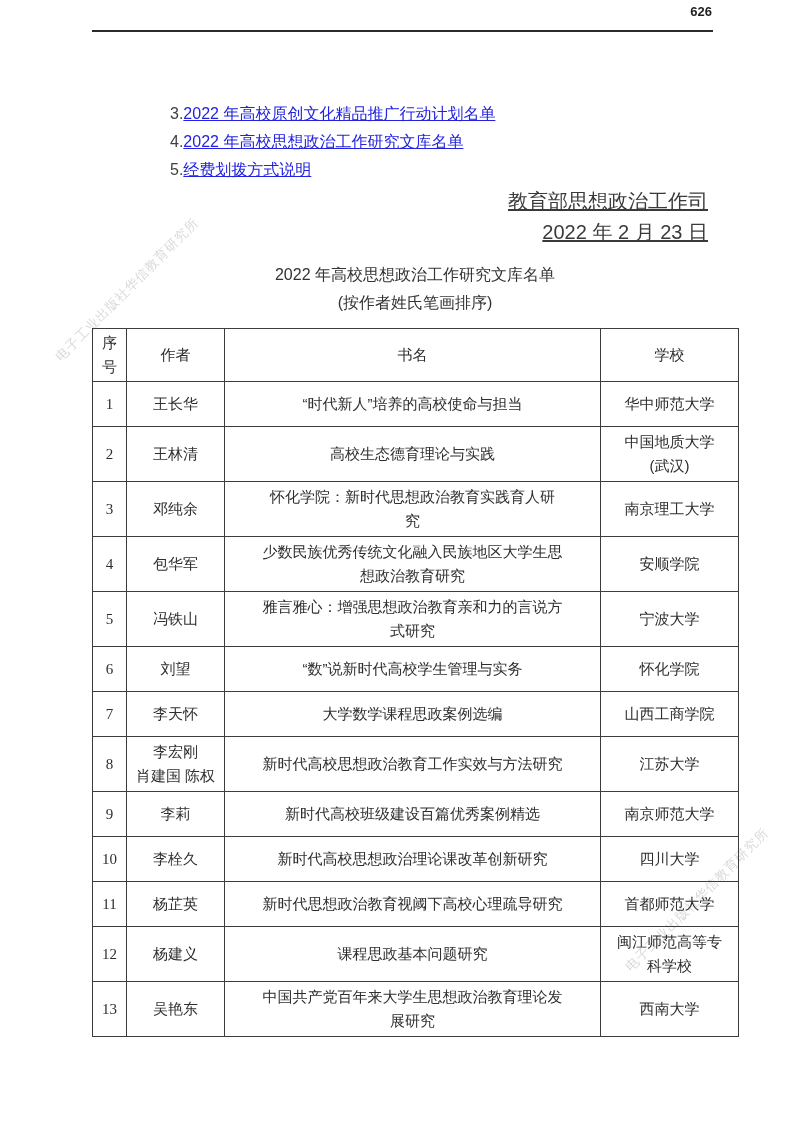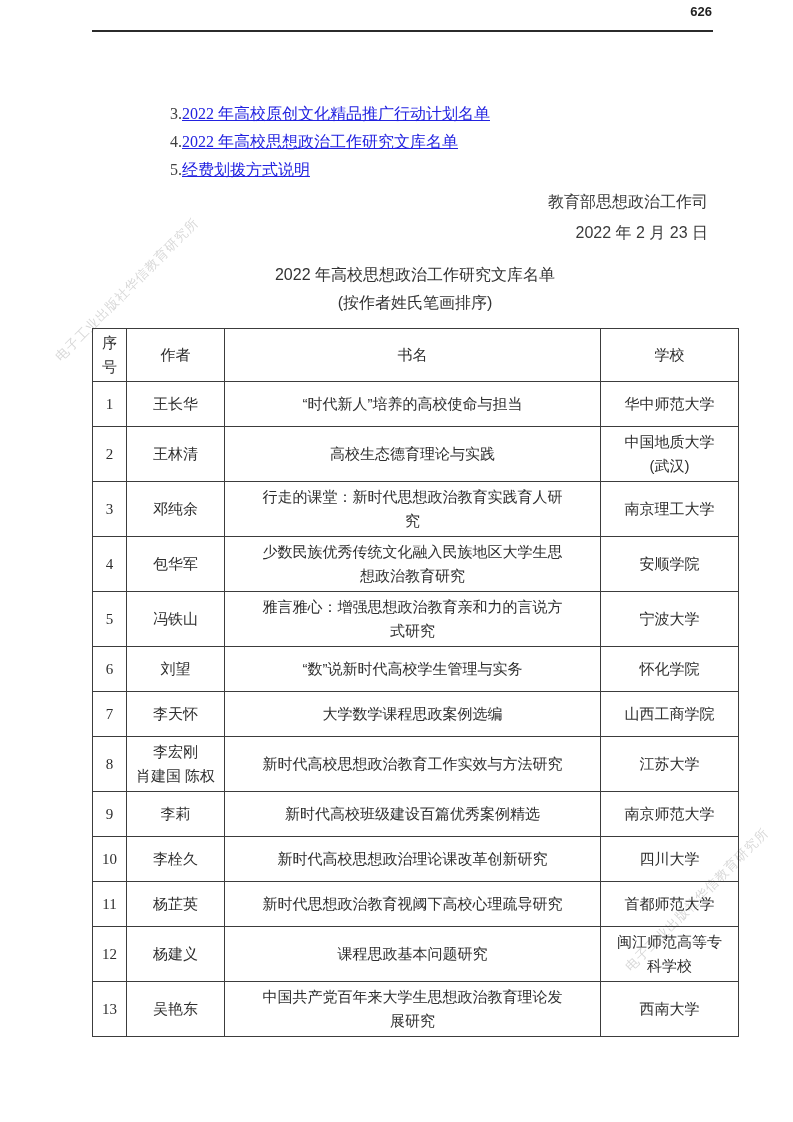--- a/index.html
+++ b/index.html
@@ -44,36 +44,37 @@
   .wm1 { left: 58px; top: 350px; }
   .wm2 { left: 628px; top: 960px; }
   .attachment-list {
     position: absolute;
     left: 170px;
     top: 100px;
     z-index: 2;
     font-size: 16px;
     line-height: 28px;
   }
-  .attachment-item { white-space: nowrap; font-family: Liberation Serif, serif; }
+  .attachment-item { white-space: nowrap; }
   .attachment-num { color: #3f3f3f; }
   .doc-link {
     color: #2222e0;
     text-decoration: underline;
     cursor: pointer;
   }
   .signature {
     position: absolute;
     top: 186px;
     right: 85px;
     z-index: 2;
     text-align: right;
-    font-size: 16px;
+    font-size: 20px;
     line-height: 31px;
     color: #3a3a3a;
+    text-decoration: underline;
   }
   .doc-title-block {
     position: absolute;
     left: 92px;
     top: 261px;
     width: 646px;
     z-index: 2;
     text-align: center;
     font-size: 16px;
     line-height: 28px;
@@ -161,21 +162,21 @@
         <tr style="height: 55px;">
           <td class="cell-no">2</td>
           <td>王林清</td>
           <td>高校生态德育理论与实践</td>
           <td>中国地质大学
 (武汉)</td>
         </tr>
         <tr style="height: 55px;">
           <td class="cell-no">3</td>
           <td>邓纯余</td>
-          <td>行走的课堂：新时代思想政治教育实践育人研
+          <td>怀化学院：新时代思想政治教育实践育人研
 究</td>
           <td>南京理工大学</td>
         </tr>
         <tr style="height: 55px;">
           <td class="cell-no">4</td>
           <td>包华军</td>
           <td>少数民族优秀传统文化融入民族地区大学生思
 想政治教育研究</td>
           <td>安顺学院</td>
         </tr>

